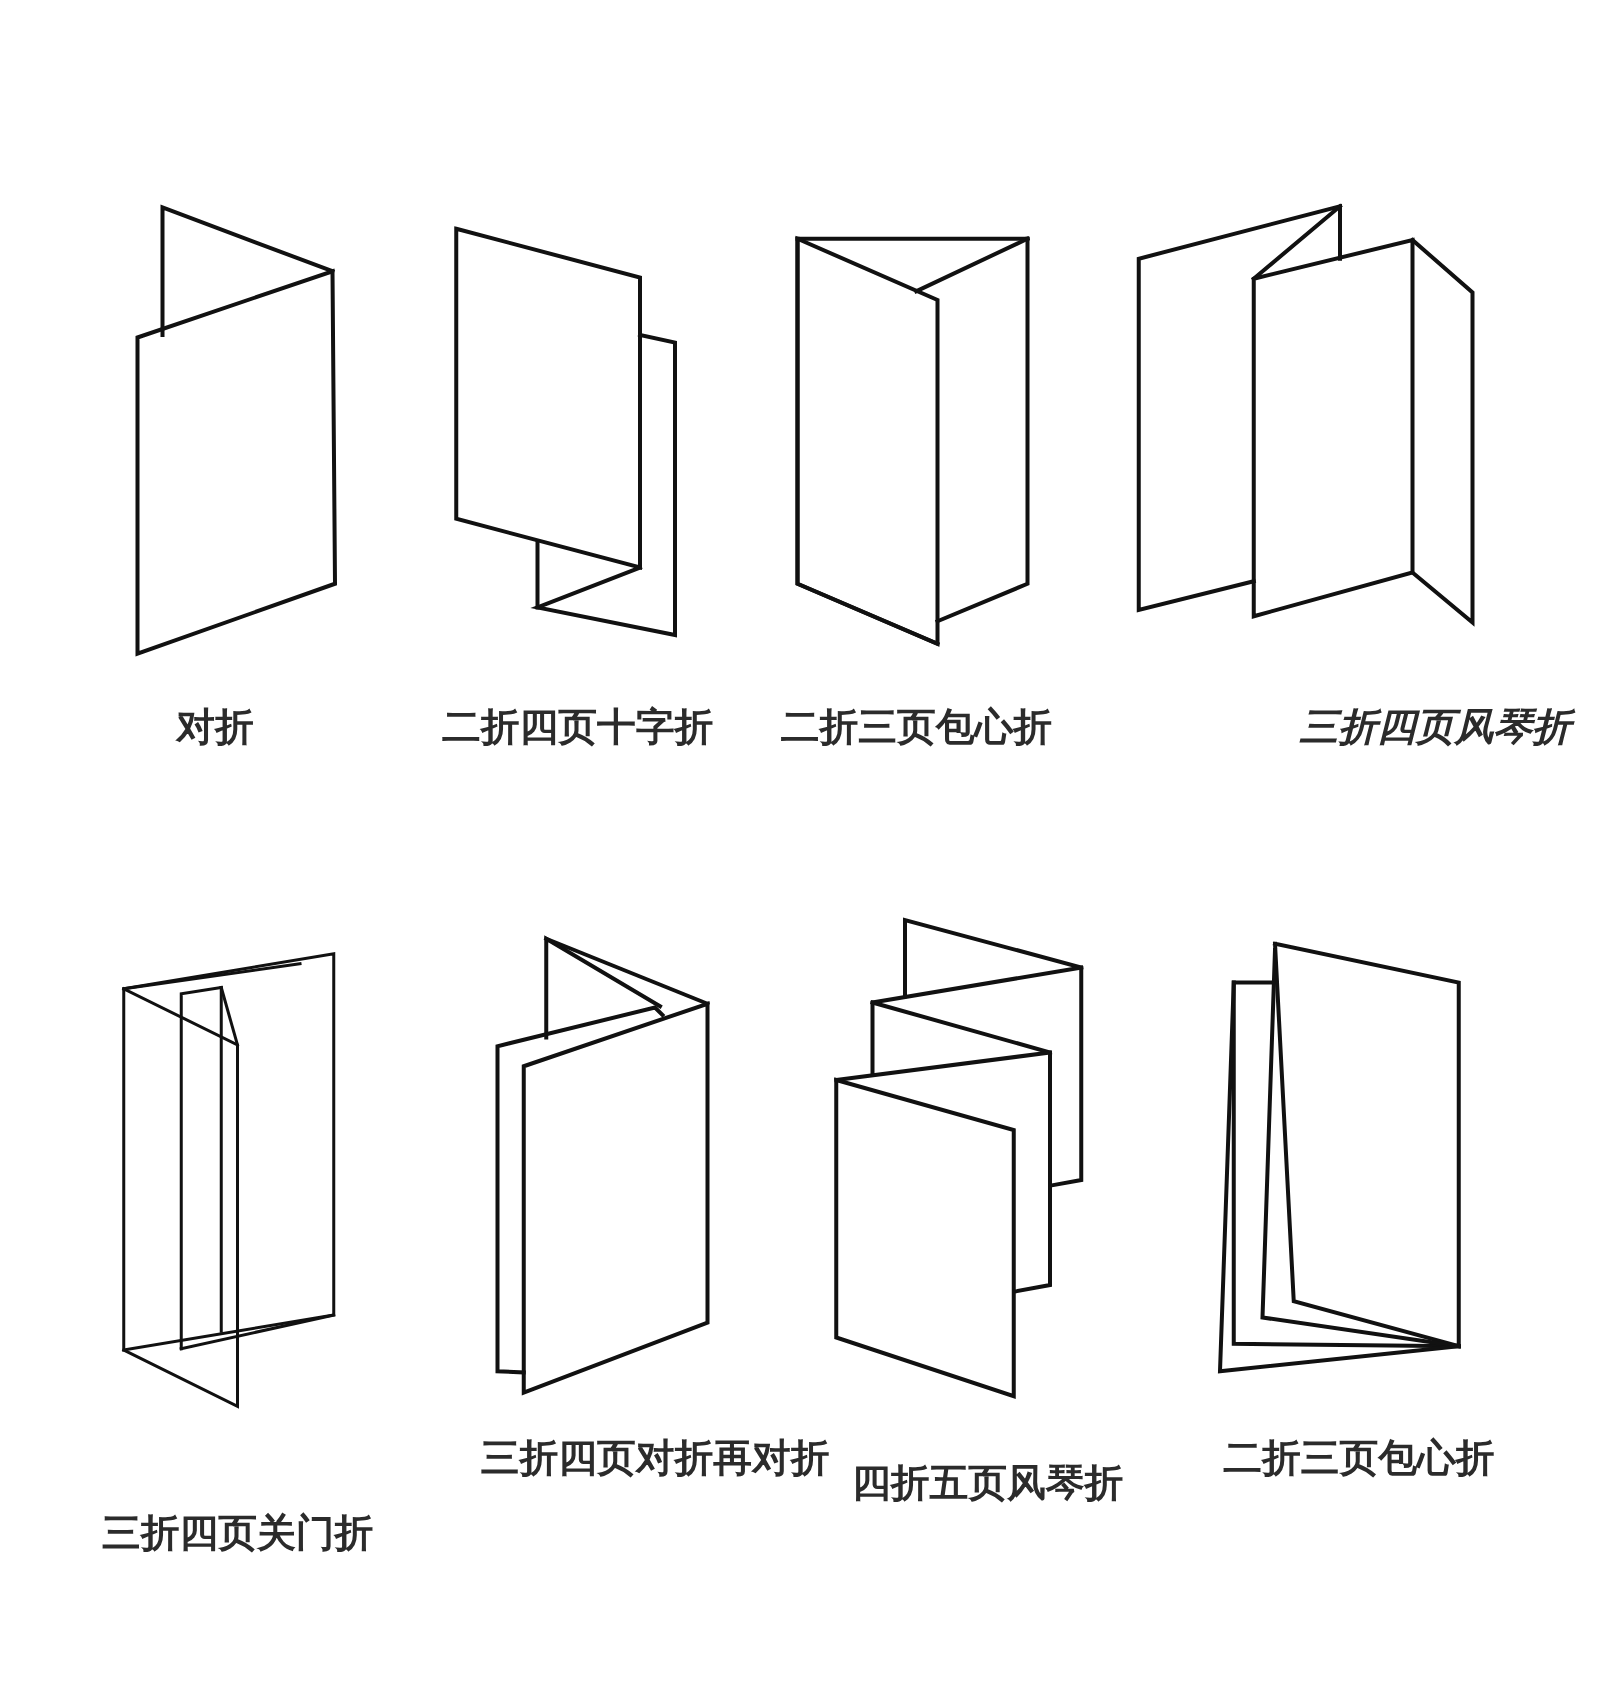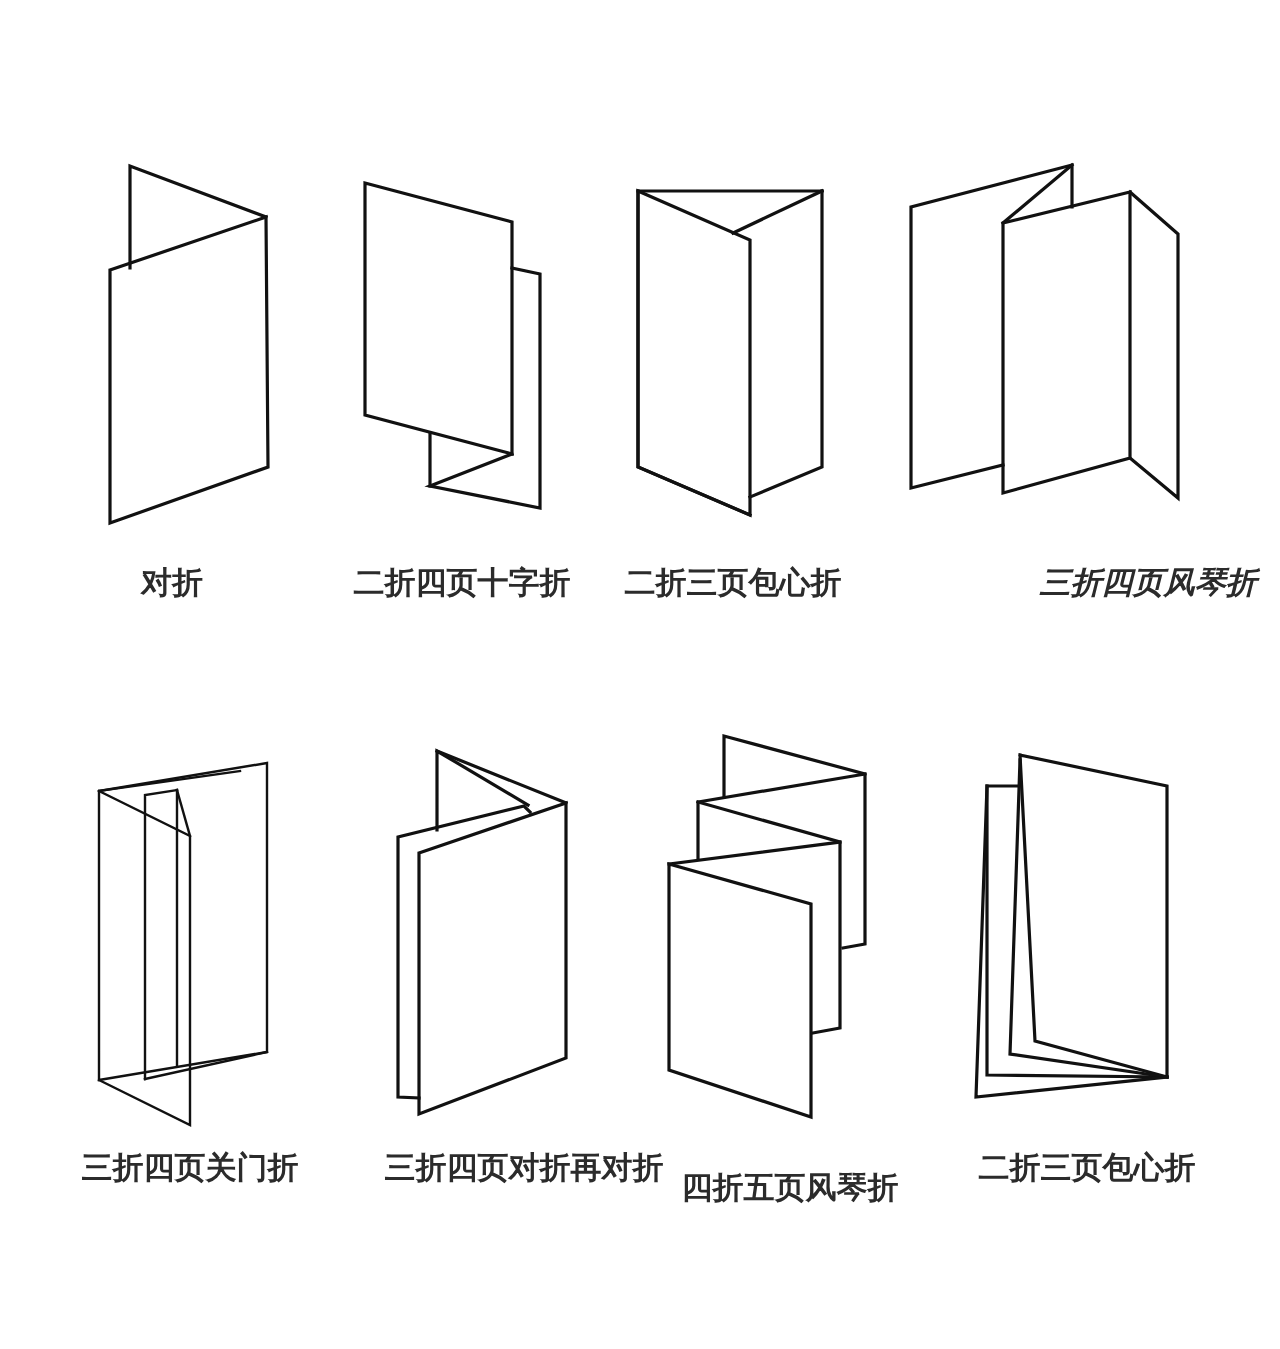--- a/index.html
+++ b/index.html
@@ -81,21 +81,21 @@
       <polygon points="99,791 267,763 267,1052 99,1080"></polygon>
 
       <polyline points="99,791 190,836 190,1125 99,1080"></polyline>
 
       <polyline points="145,1079 145,795 177,790"></polyline>
       <polyline points="177,790 190,836"></polyline>
       <polyline points="177,790 177,1065"></polyline>
       <polyline points="145,1079 267,1052"></polyline>
       <polyline points="99,791 240,771"></polyline>
     </svg>
-    <div class="fold-label" style="left:190px;top:1152px;text-align:center;">三折四页关门折</div>
+    <div class="fold-label" style="left:190px;top:1212px;text-align:center;">三折四页关门折</div>
   </div>
 
   <div class="fold-item">
     <svg class="diagram thick" viewBox="0 0 1280 1349">
 
       <polyline points="437,830 437,751 528,805"></polyline>
       <polyline points="437,751 566,803"></polyline>
 
       <polyline points="419,1098 398,1097 398,837 524,806 530,812"></polyline>
 

